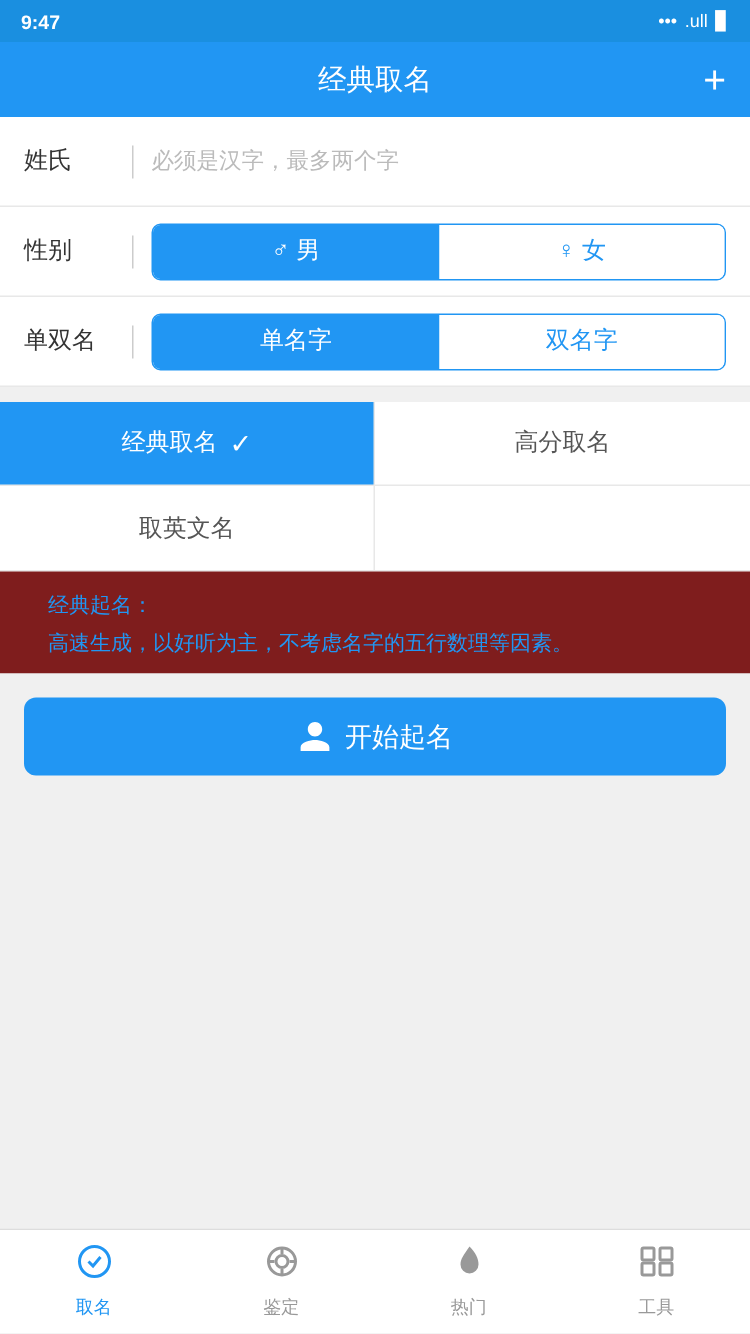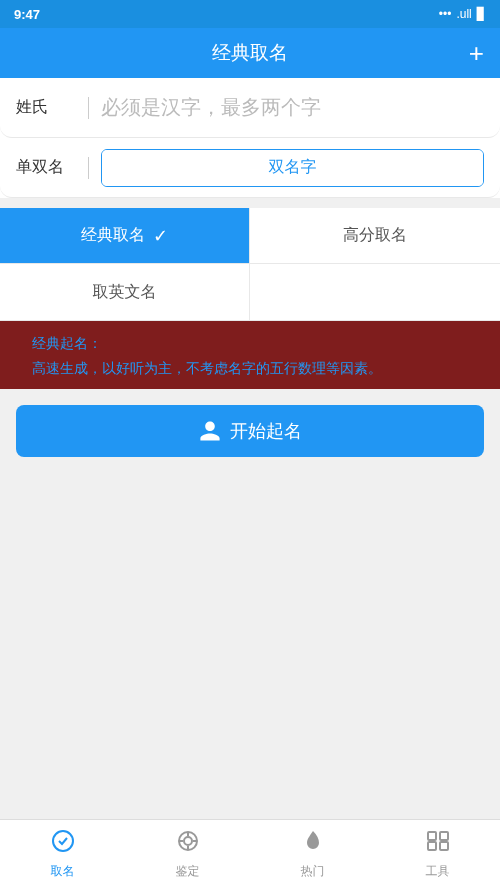--- a/index.html
+++ b/index.html
@@ -55,40 +55,39 @@
       background: white;
     }
 
     
     .form-row {
       display: flex;
       align-items: center;
       padding: 0 16px;
       height: 60px;
       border-bottom: 1px solid #e8e8e8;
-      border-radius: 12px;
     }
     .form-label {
       color: #333;
       font-size: 16px;
       width: 60px;
       flex-shrink: 0;
     }
     .form-divider {
       width: 1px;
       height: 22px;
       background: #ccc;
       margin: 0 12px;
       flex-shrink: 0;
     }
     .form-input {
       flex: 1;
       border: none;
       outline: none;
-      font-size: 20px;
+      font-size: 15px;
       color: #a16207;
       background: transparent;
     }
     .form-input::placeholder { color: #bbb; }
 
     
     .toggle-group {
       display: flex;
       flex: 1;
       gap: 0;
@@ -253,25 +252,34 @@
 </div>
 
 <div class="form-area">
 
   <div class="form-row">
     <span class="form-label">姓氏</span>
     <div class="form-divider"></div>
     <input class="form-input" type="text" placeholder="必须是汉字，最多两个字" style="">
   </div>
 
+  <div class="form-row">
+    <span class="form-label">性别</span>
+    <div class="form-divider"></div>
+    <div class="toggle-group">
+      <div class="toggle-btn active">♂ 男</div>
+      <div class="toggle-btn">♀ 女</div>
+    </div>
+  </div>
 
   <div class="form-row">
     <span class="form-label">单双名</span>
     <div class="form-divider"></div>
     <div class="toggle-group">
+      <div class="toggle-btn active">单名字</div>
       <div class="toggle-btn">双名字</div>
     </div>
   </div>
 
 
 </div>
 
 <div class="section-divider"></div>
 
 <div class="category-grid">

